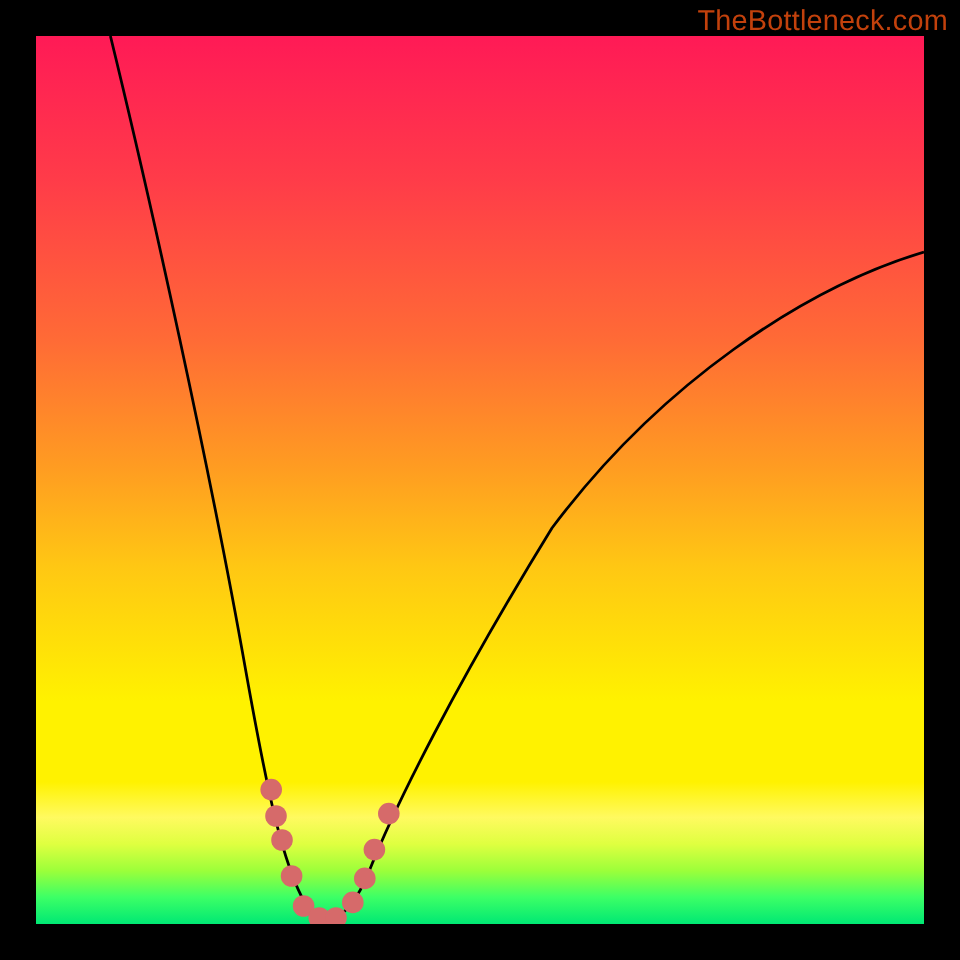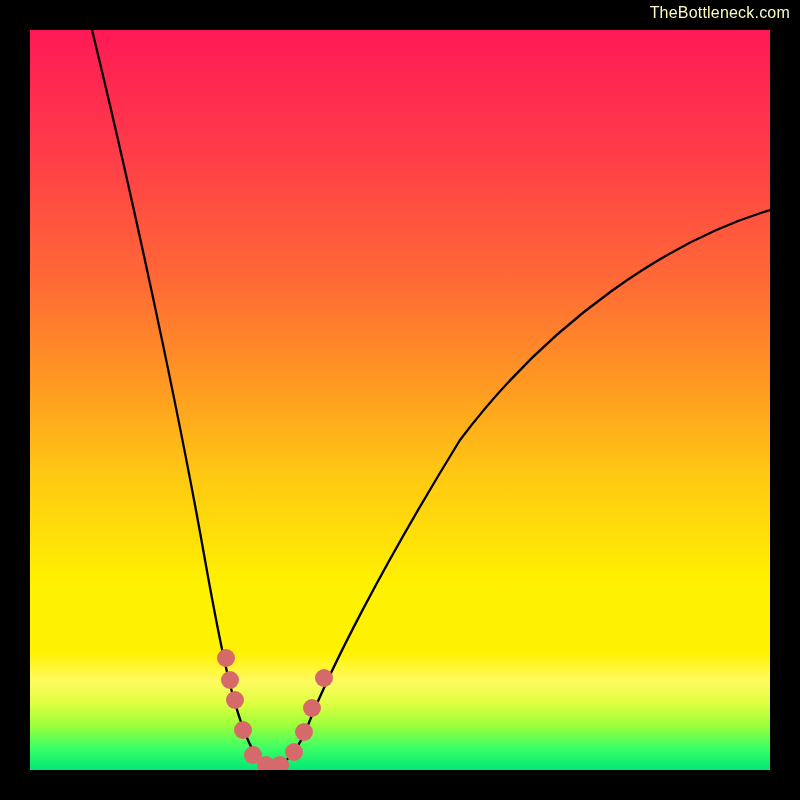--- a/index.html
+++ b/index.html
@@ -38,22 +38,22 @@
       #dfff40 91%,
       #9cff3a 94%,
       #3cff66 97%,
       #00e874 100%
     );
   }
   .watermark {
     position: absolute;
     top: 4px;
     right: 10px;
-    color: #fef9c3;
-    font-size: 16px;
+    color: #c2410c;
+    font-size: 24px;
     font-weight: 500;
     user-select: none;
     letter-spacing: 0.2px;
   }
   svg.curves {
     position: absolute;
     left: 0;
     top: 0;
     width: 740px;
     height: 740px;

